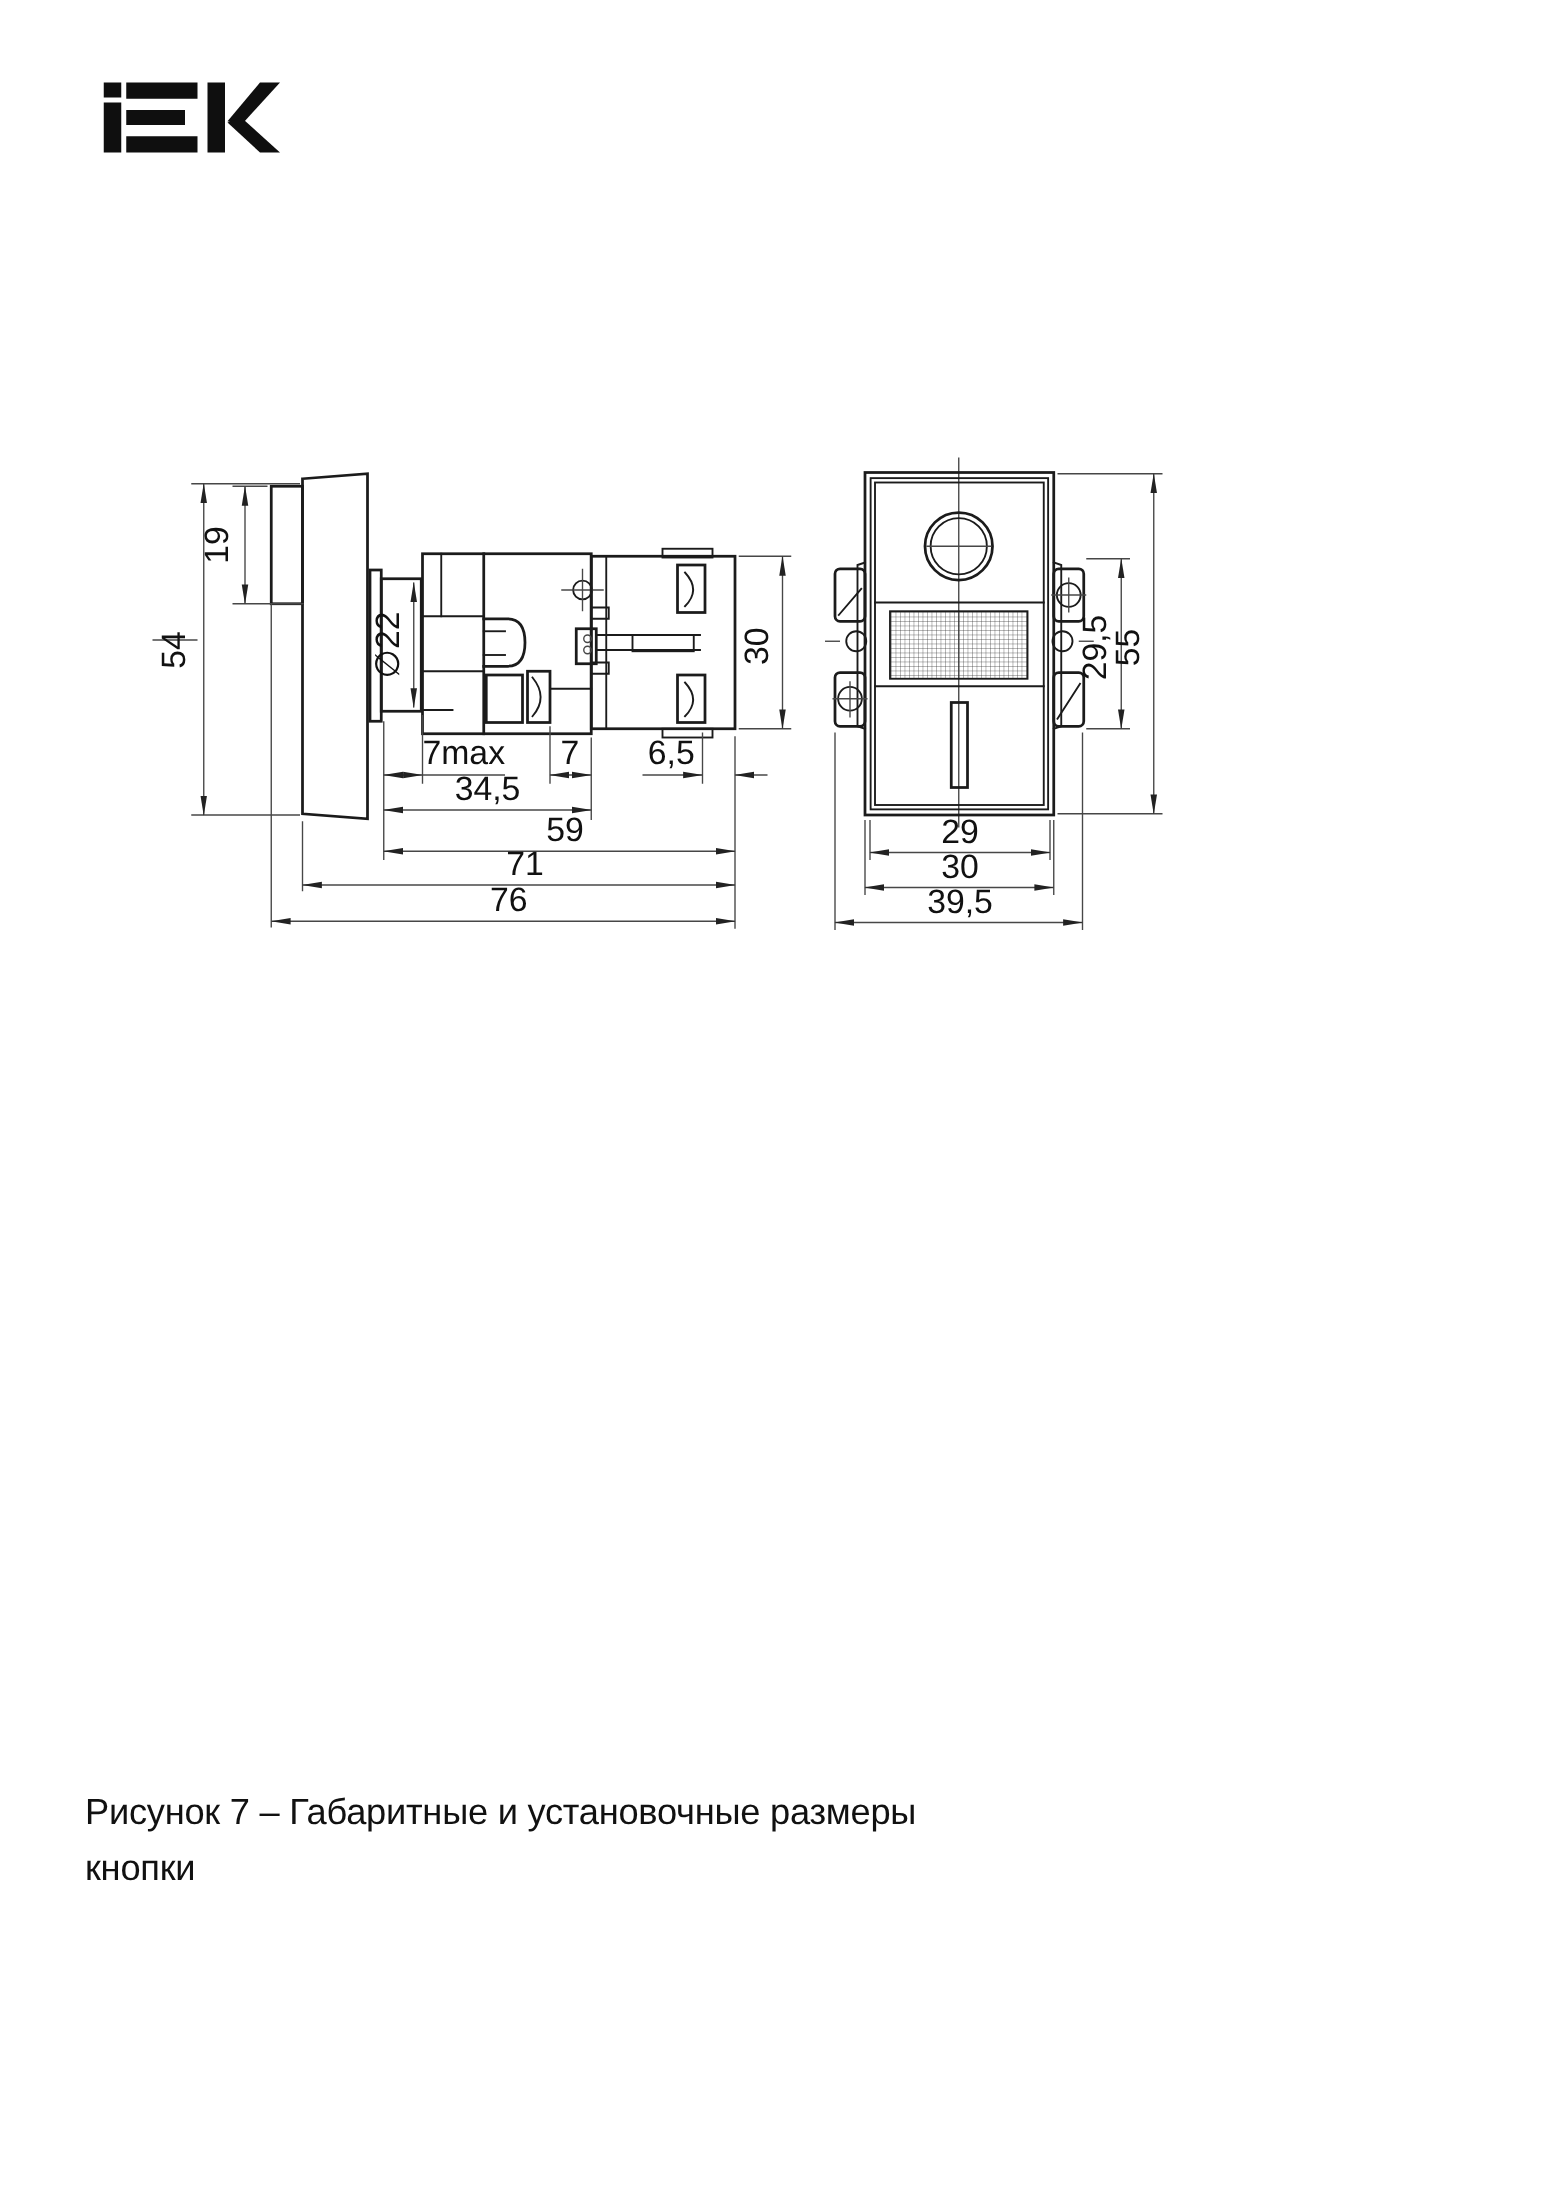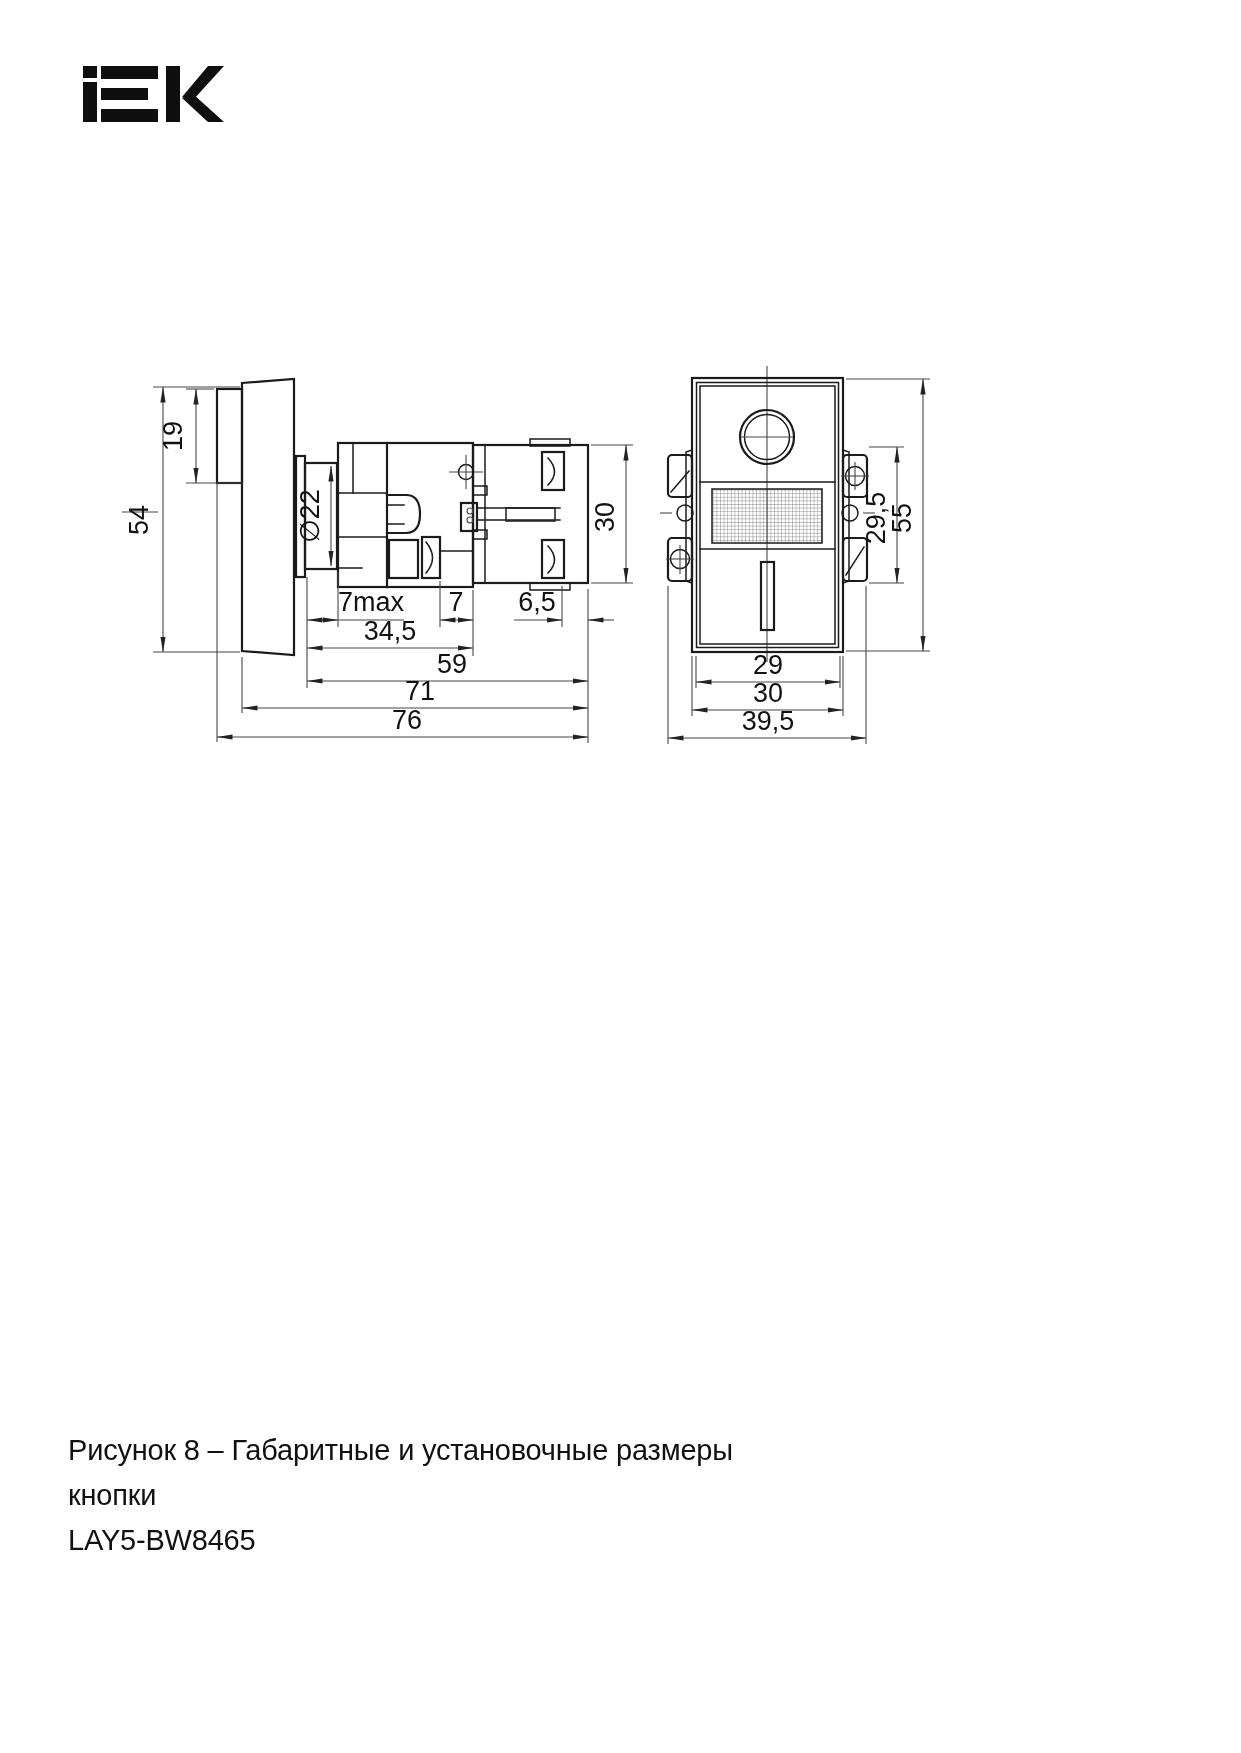--- a/index.html
+++ b/index.html
@@ -193,17 +193,16 @@
       <text class="dim-t" x="768" y="702">30</text>
 
       <line class="s-thin" x1="668" y1="586" x2="668" y2="744"></line>
       <line class="s-thin" x1="866" y1="586" x2="866" y2="744"></line>
       <line class="s-thin" x1="668" y1="738" x2="866" y2="738" marker-start="url(#arr)" marker-end="url(#arr)"></line>
       <text class="dim-t" x="768" y="730">39,5</text>
     </g>
   </svg>
 
   <div class="caption">
-    <div>Рисунок 8 – Габаритные и установочные размеры кнопки</div>
-    <div>LAY5-BW8465</div>
+    <div>Рисунок 7 – Габаритные и установочные размеры кнопки</div>
   </div>
 
 </div>
 
 </body></html>

